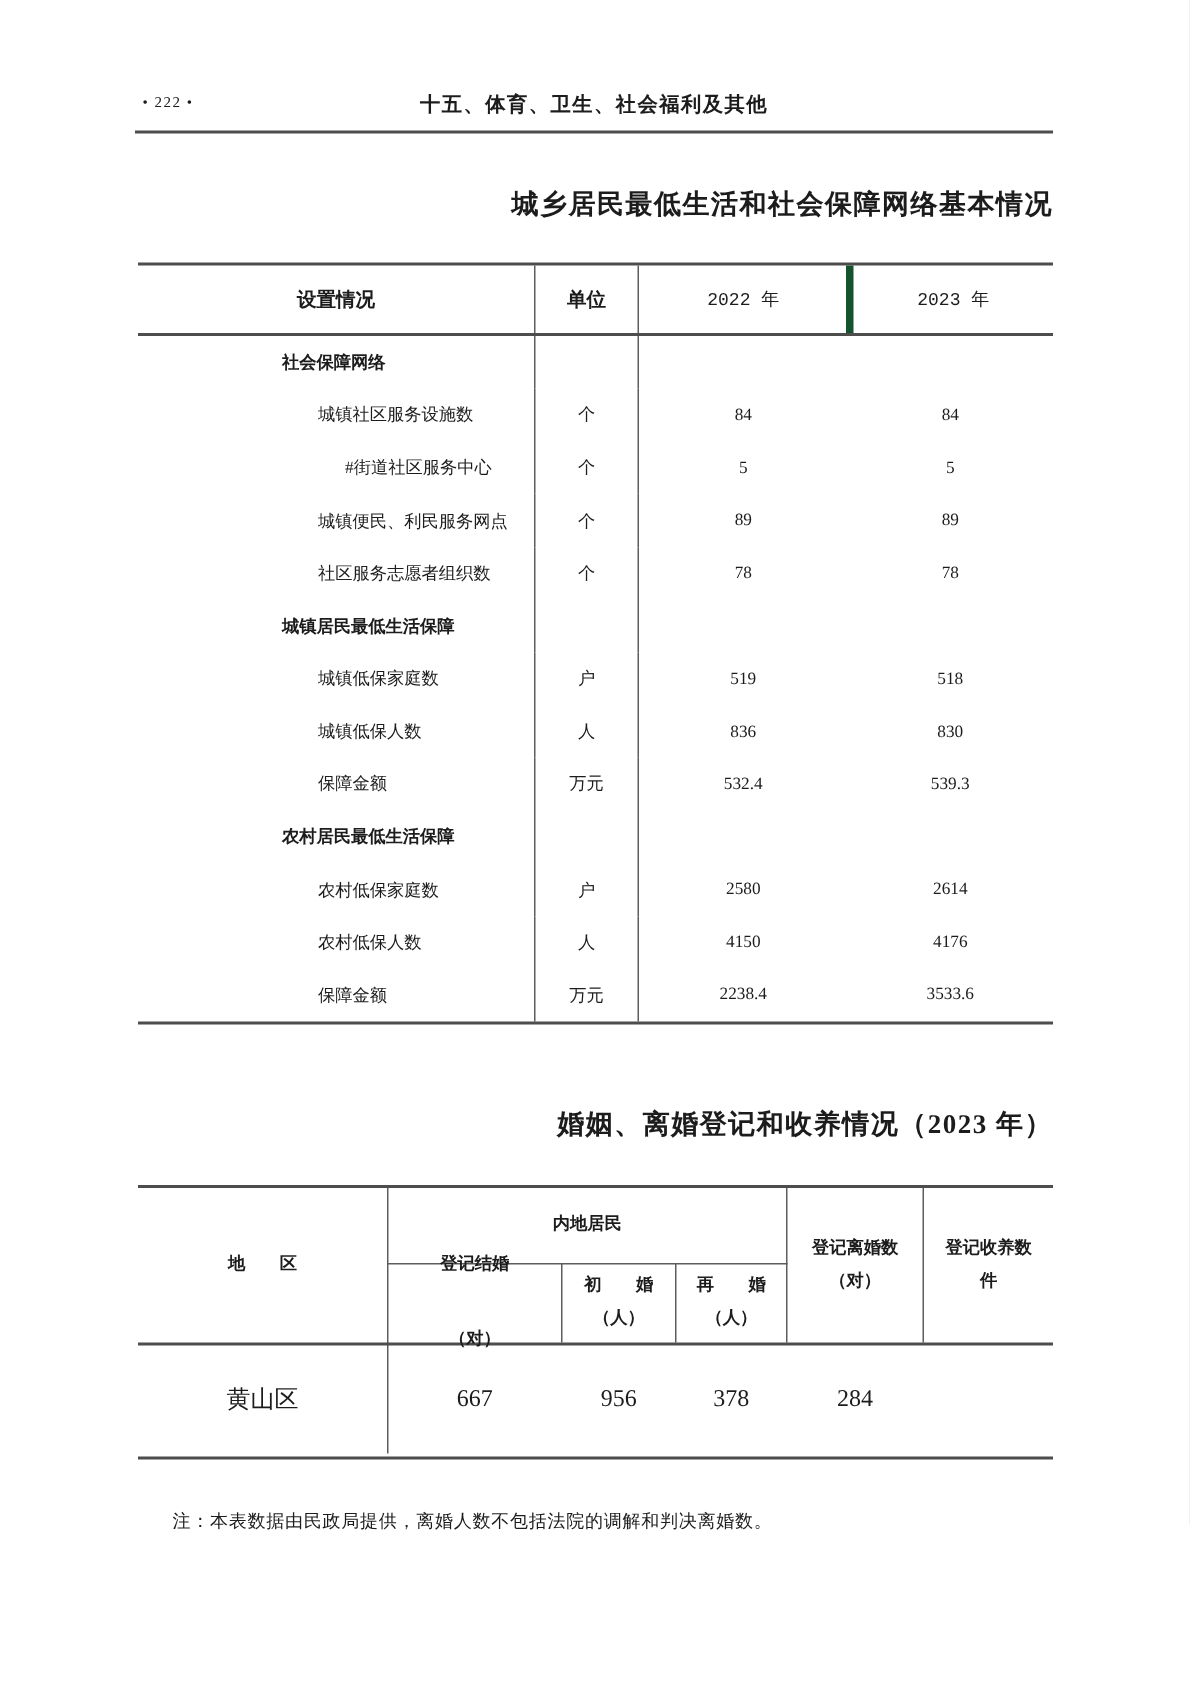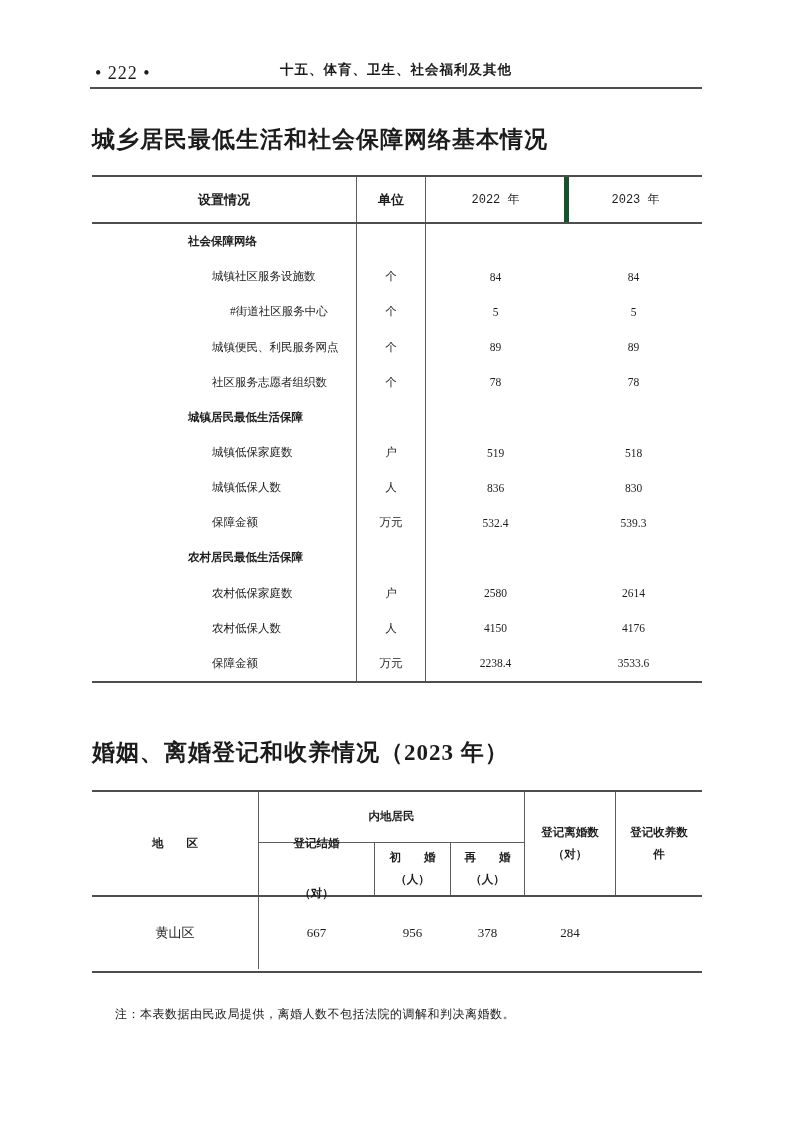--- a/index.html
+++ b/index.html
@@ -7,31 +7,31 @@
     position:relative;width:793px;height:1122px;background:#ffffff;
     font-family:"Liberation Serif","DejaVu Serif",serif;color:#1c1c1c;
     overflow:hidden;margin:0 auto;
   }
   
   .page-head{
     position:absolute;left:90px;top:58px;width:612px;height:29px;
     border-bottom:2px solid #4d4d4d;
   }
   .page-num{
-    position:absolute;left:5px;top:5px;font-size:18px;letter-spacing:1px;
+    position:absolute;left:5px;top:5px;font-size:10px;letter-spacing:1px;
   }
   .running-head{
     position:absolute;left:0;top:3px;width:100%;text-align:center;
     font-family:"Liberation Sans","DejaVu Sans",sans-serif;
     font-weight:600;font-size:13.5px;letter-spacing:1px;
   }
   
   .tbl-title{
-    position:absolute;left:92px;width:610px;text-align:left;
-    font-weight:bold;font-size:23px;letter-spacing:1px;
+    position:absolute;left:92px;width:610px;text-align:right;
+    font-weight:bold;font-size:18px;letter-spacing:1px;
   }
   #title1{top:124px;}
   #title2{top:737px;}
   
   .t1{
     position:absolute;left:92px;top:175px;width:610px;height:508px;
     border-top:2px solid #4d4d4d;border-bottom:2px solid #4d4d4d;
     box-sizing:border-box;
   }
   .t1-head{
@@ -63,21 +63,21 @@
   .t2 .hline{position:absolute;height:1px;background:#5d5d5d;}
   .t2 .hsep{position:absolute;height:2px;background:#4d4d4d;left:0;width:610px;top:103px;}
   .t2 .cell{
     position:absolute;display:flex;align-items:center;justify-content:center;
     box-sizing:border-box;
   }
   .t2 .hcell{
     font-family:"Liberation Sans","DejaVu Sans",sans-serif;font-weight:bold;
     font-size:11.5px;flex-direction:column;line-height:1.9;
   }
-  .t2 .bcell{font-size:13px;}
+  .t2 .bcell{font-size:16px;}
   
   .note{
     position:absolute;left:115px;top:1006px;
     font-family:"Liberation Sans","DejaVu Sans",sans-serif;
     font-size:12px;letter-spacing:0.5px;white-space:nowrap;
   }
 </style>
 </head>
 <body>
 

